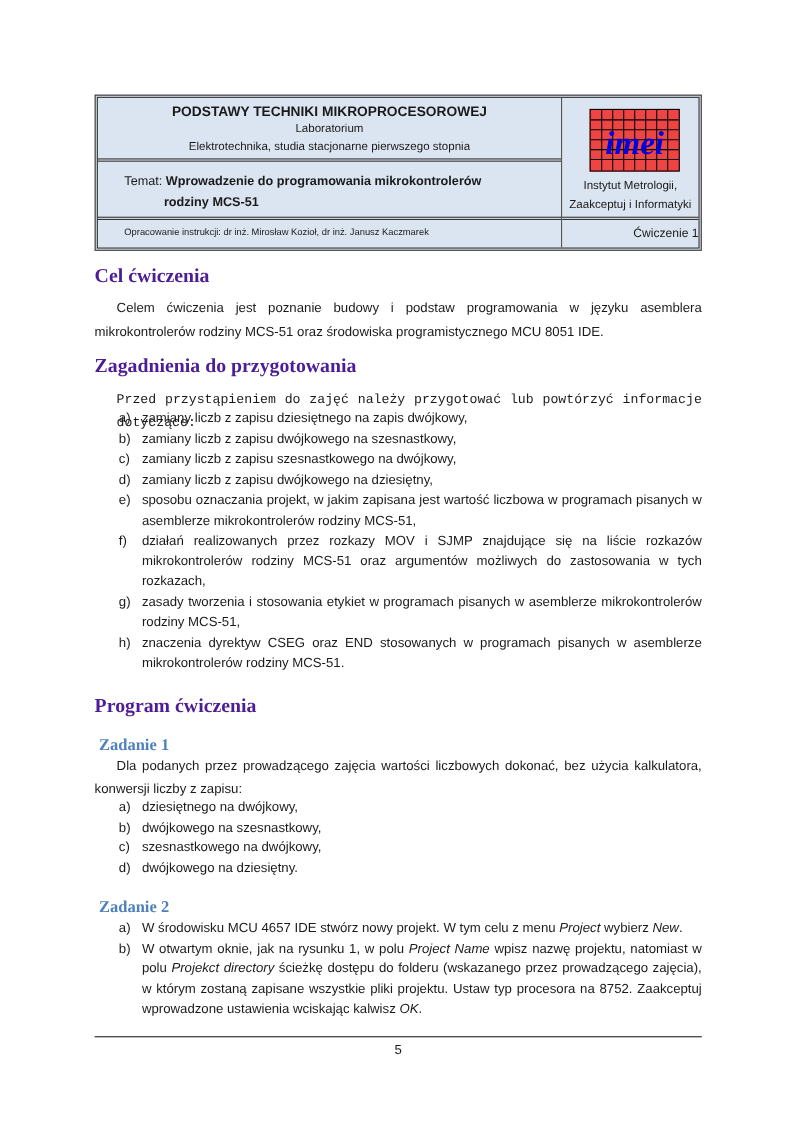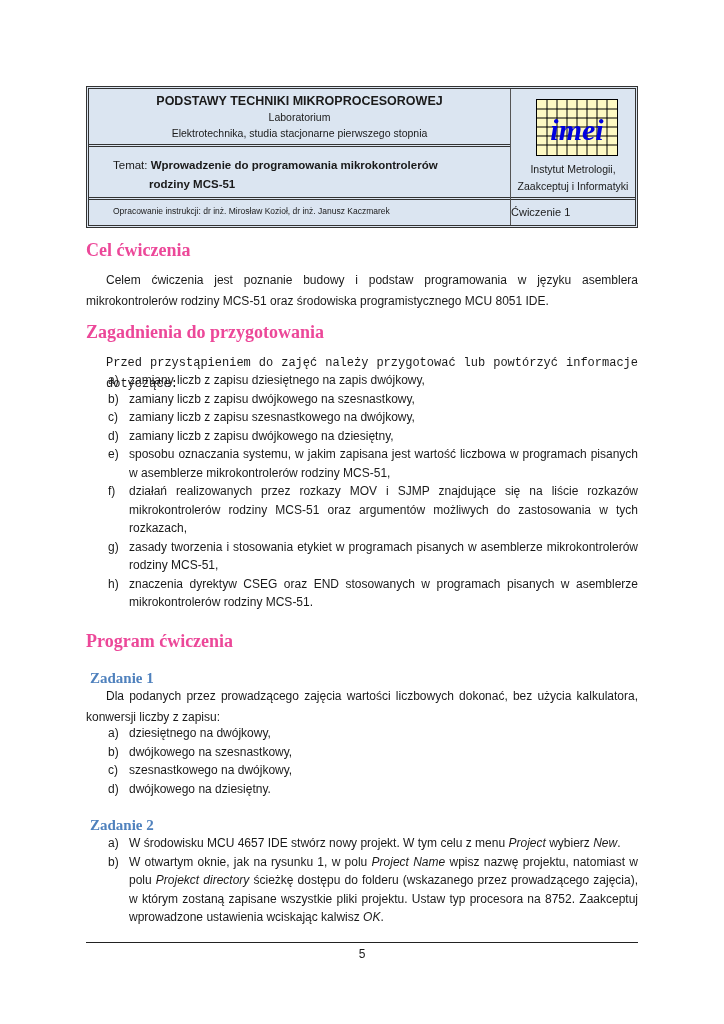--- a/index.html
+++ b/index.html
@@ -19,28 +19,28 @@
   .cell-title .t2 { font-size: 10.5px; line-height: 16px; }
   .cell-title .t3 { font-size: 10.5px; line-height: 16px; }
   .cell-topic { position: absolute; left: 0; top: 59px; width: 100%; height: 52px; border-bottom: 3px double #333;
                 box-sizing: border-box; padding: 8px 0 0 24px; font-size: 11.5px; line-height: 19px; }
   .cell-topic .lbl { font-weight: normal; }
   .cell-topic .val { font-weight: bold; }
   .cell-topic .val2 { font-weight: bold; display: block; padding-left: 36px; }
   .cell-author { position: absolute; left: 0; top: 113px; width: 100%; height: 23px; box-sizing: border-box;
                  padding: 4px 0 0 24px; font-size: 8.5px; }
   .logo-cell { position: absolute; left: 0; top: 0; width: 100%; height: 111px; border-bottom: 3px double #333; box-sizing: border-box; }
-  .logo { position: absolute; left: 25px; top: 10px; width: 80px; height: 55px; background: #fef9c3; border: 1px solid #000; text-align: center; }
+  .logo { position: absolute; left: 25px; top: 10px; width: 80px; height: 55px; background: #ef4444; border: 1px solid #000; text-align: center; }
   .logo svg { position: absolute; left: 0; top: 0; }
   .inst { position: absolute; left: 0; top: 72px; width: 100%; text-align: center; font-size: 10.5px; line-height: 17px; }
-  .exercise { position: absolute; left: 0; top: 113px; width: 100%; text-align: left; font-size: 11px; padding-top: 4px; }
+  .exercise { position: absolute; left: 0; top: 113px; width: 100%; text-align: right; font-size: 11px; padding-top: 4px; }
 
   
   h1 { position: absolute; left: 86px; margin: 0; font-family: "Liberation Serif", "DejaVu Serif", serif;
-       font-weight: bold; font-size: 18px; color: #ec4899; }
+       font-weight: bold; font-size: 18px; color: #4c1d95; }
   h2 { position: absolute; left: 86px; margin: 4px; font-family: "Liberation Serif", "DejaVu Serif", serif;
        font-weight: bold; font-size: 15px; color: #4f81bd; }
   .para { position: absolute; left: 86px; width: 552px; font-size: 12px; line-height: 21px; text-align: justify; margin: 0; }
   .indent { text-indent: 20px; }
   .plain-indent { padding-left: 20px; box-sizing: border-box; font-family: Liberation Mono, monospace; }
   ol.list { position: absolute; left: 86px; width: 552px; margin: 0; padding: 0; list-style: none; font-size: 12px; line-height: 18.5px; }
   ol.list li { position: relative; padding-left: 43px; text-align: justify; }
   ol.list li .mk { position: absolute; left: 22px; top: 0; }
   .footer-line { position: absolute; left: 86px; top: 942px; width: 552px; height: 0; border-top: 1.5px solid #222; }
   .page-num { position: absolute; left: 0; width: 724px; top: 947px; text-align: center; font-size: 12px; }
@@ -98,21 +98,21 @@
   <h1 style="top:240px">Cel ćwiczenia</h1>
   <p class="para indent" style="top:270px">Celem ćwiczenia jest poznanie budowy i podstaw programowania w języku asemblera mikrokontrolerów rodziny MCS-51 oraz środowiska programistycznego MCU 8051 IDE.</p>
 
   <h1 style="top:322px">Zagadnienia do przygotowania</h1>
   <p class="para plain-indent" style="top:353px">Przed przystąpieniem do zajęć należy przygotować lub powtórzyć informacje dotyczące:</p>
   <ol class="list" style="top:371px">
     <li><span class="mk">a)</span><span>zamiany liczb z zapisu dziesiętnego na zapis dwójkowy,</span></li>
     <li><span class="mk">b)</span><span>zamiany liczb z zapisu dwójkowego na szesnastkowy,</span></li>
     <li><span class="mk">c)</span><span>zamiany liczb z zapisu szesnastkowego na dwójkowy,</span></li>
     <li><span class="mk">d)</span><span>zamiany liczb z zapisu dwójkowego na dziesiętny,</span></li>
-    <li><span class="mk">e)</span><span>sposobu oznaczania systemu, w jakim zapisana jest wartość liczbowa w programach pisanych w asemblerze mikrokontrolerów rodziny MCS-51,</span></li>
+    <li><span class="mk">e)</span><span>sposobu oznaczania projekt, w jakim zapisana jest wartość liczbowa w programach pisanych w asemblerze mikrokontrolerów rodziny MCS-51,</span></li>
     <li><span class="mk">f)</span><span>działań realizowanych przez rozkazy MOV i SJMP znajdujące się na liście rozkazów mikrokontrolerów rodziny MCS-51 oraz argumentów możliwych do zastosowania w tych rozkazach,</span></li>
     <li><span class="mk">g)</span><span>zasady tworzenia i stosowania etykiet w programach pisanych w asemblerze mikrokontrolerów rodziny MCS-51,</span></li>
     <li><span class="mk">h)</span><span>znaczenia dyrektyw CSEG oraz END stosowanych w programach pisanych w asemblerze mikrokontrolerów rodziny MCS-51.</span></li>
   </ol>
 
   <h1 style="top:631px">Program ćwiczenia</h1>
   <h2 style="top:666px">Zadanie 1</h2>
   <p class="para indent" style="top:686px">Dla podanych przez prowadzącego zajęcia wartości liczbowych dokonać, bez użycia kalkulatora, konwersji liczby z zapisu:</p>
   <ol class="list" style="top:724px">
     <li><span class="mk">a)</span><span>dziesiętnego na dwójkowy,</span></li>

